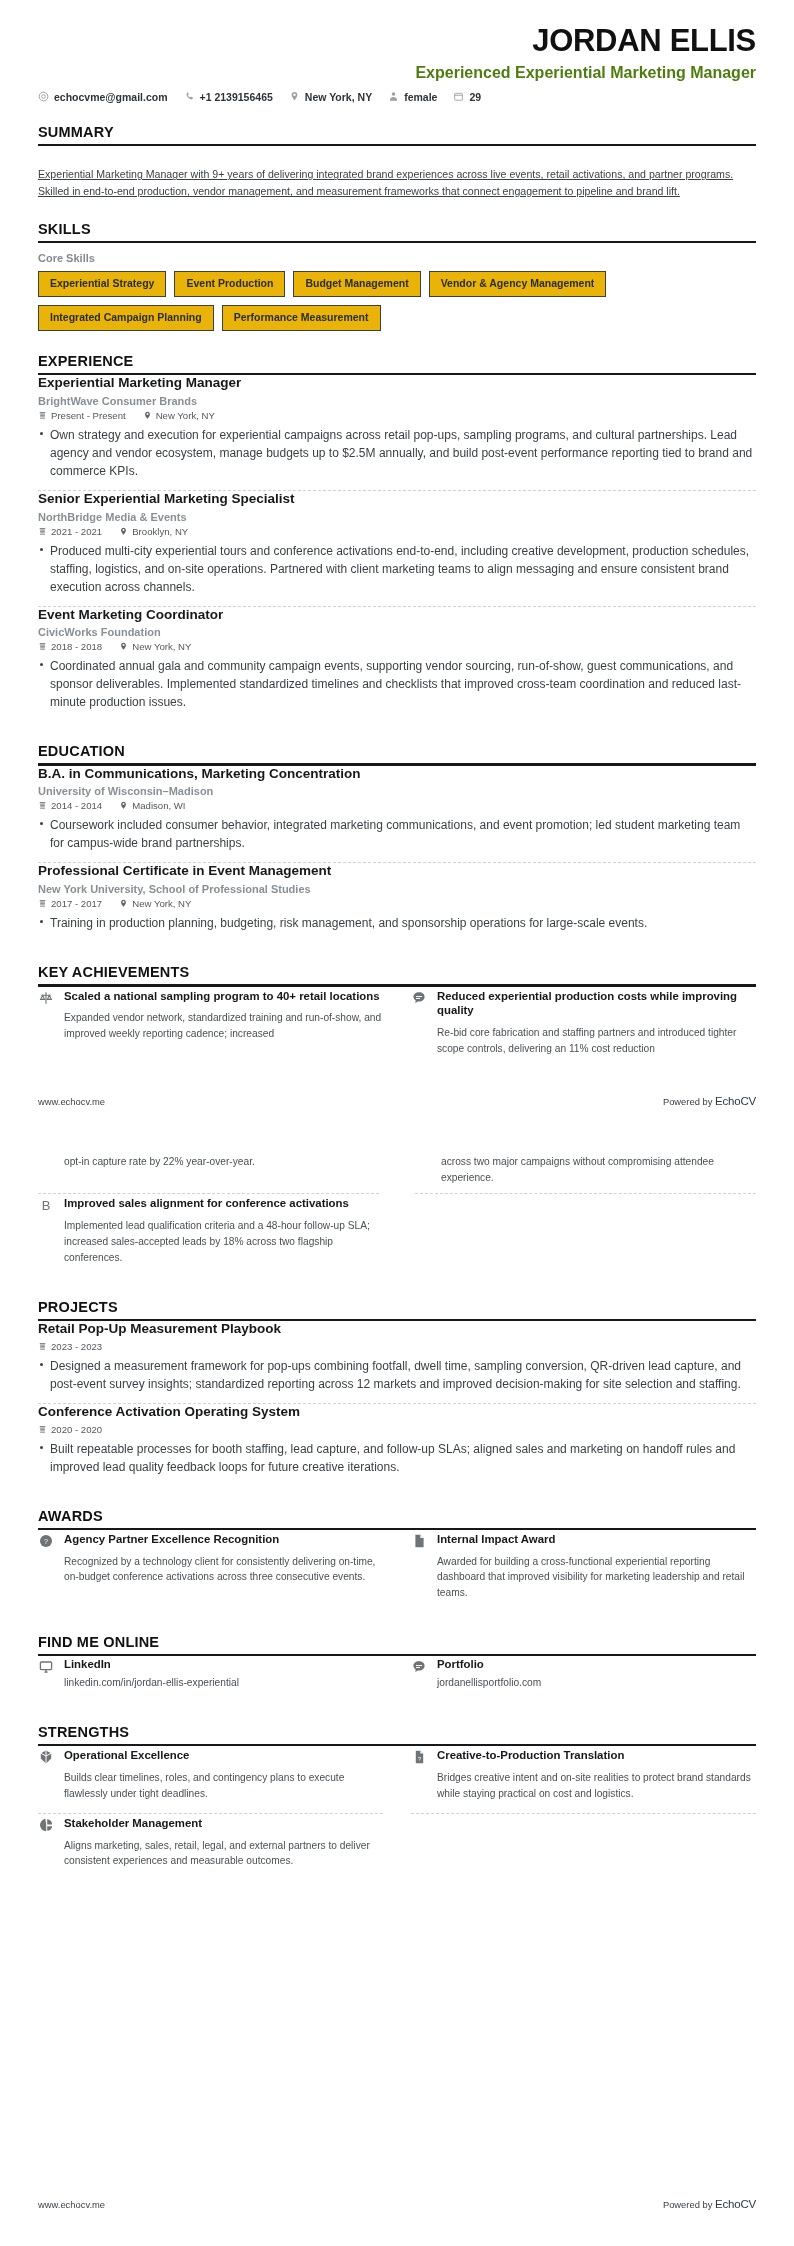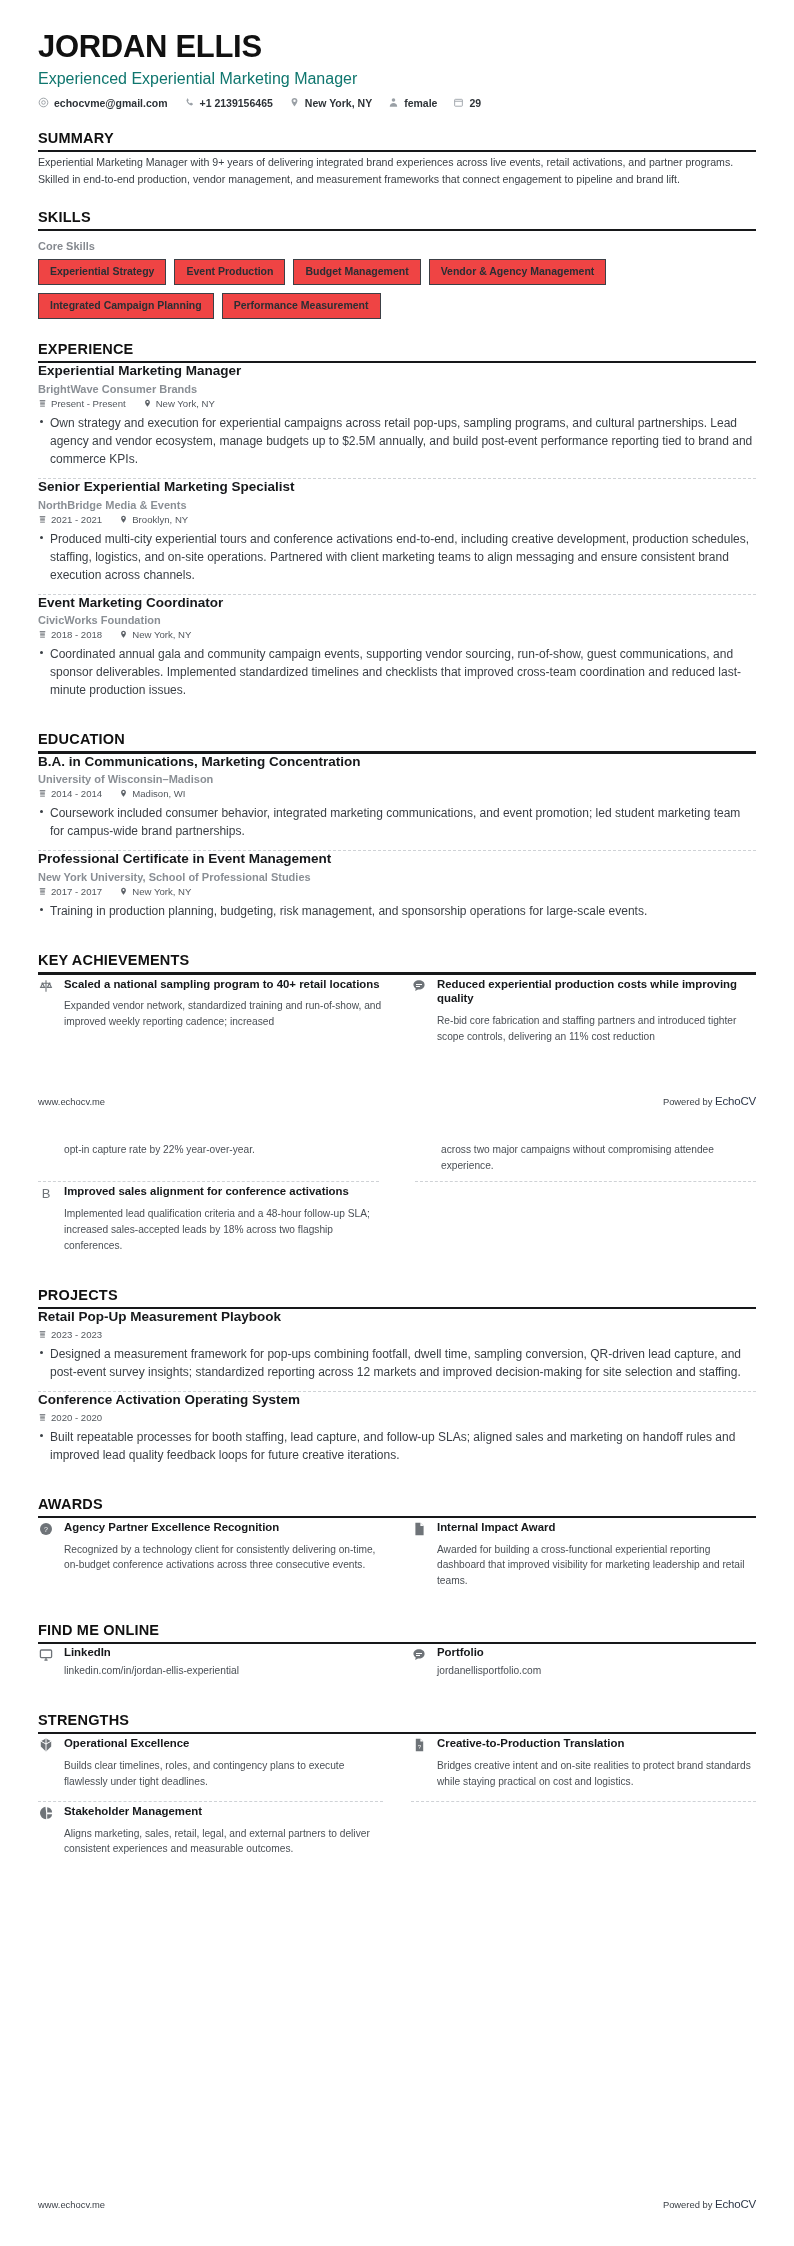--- a/index.html
+++ b/index.html
@@ -12,32 +12,32 @@
   }
   .page {
     width: 794px;
     min-height: 2246px;
     position: relative;
     padding: 0;
   }
   .inner { padding: 0 38px; }
 
   
-  .header { padding-top: 30px; }
+  .header { padding-top: 24px; text-align: right; }
   .name {
     font-size: 31px;
     font-weight: 700;
     letter-spacing: -0.3px;
     color: #111111;
     line-height: 1.1;
   }
   .headline {
     font-size: 16px;
-    font-weight: 400;
-    color: #0f766e;
+    font-weight: 700;
+    color: #4d7c0f;
     margin-top: 5px;
     line-height: 1.2;
   }
   .contact-row {
     display: flex;
     flex-wrap: wrap;
     align-items: center;
     gap: 0px;
     margin-top: 9px;
   }
@@ -62,39 +62,40 @@
     letter-spacing: 0.2px;
     color: #111111;
     padding-bottom: 4px;
   }
   .rule { height: 2.2px; background: #17181a; width: 100%; }
 
   .summary-text {
     font-size: 10.6px;
     line-height: 1.55;
     color: #3a3f45;
-    margin-top: 2px;
+    margin-top: 20px;
+    text-decoration: underline;
   }
 
   
   .skills-group-label {
     font-size: 11px;
     font-weight: 700;
     color: #85898f;
     margin-top: 9px;
     margin-bottom: 7px;
   }
   .chips { display: flex; flex-wrap: wrap; gap: 8px; }
   .chip {
     border: 1.2px solid #3c4046;
     padding: 6px 11px;
     font-size: 10.5px;
     font-weight: 700;
     color: #2a2e33;
-    background: #ef4444;
+    background: #eab308;
     line-height: 1.1;
     white-space: nowrap;
   }
 
   
   .entry { padding-bottom: 8px; }
   .entry + .entry { border-top: 1px dashed #cfd2d6; }
   .entry-title {
     font-size: 13.5px;
     font-weight: 700;

